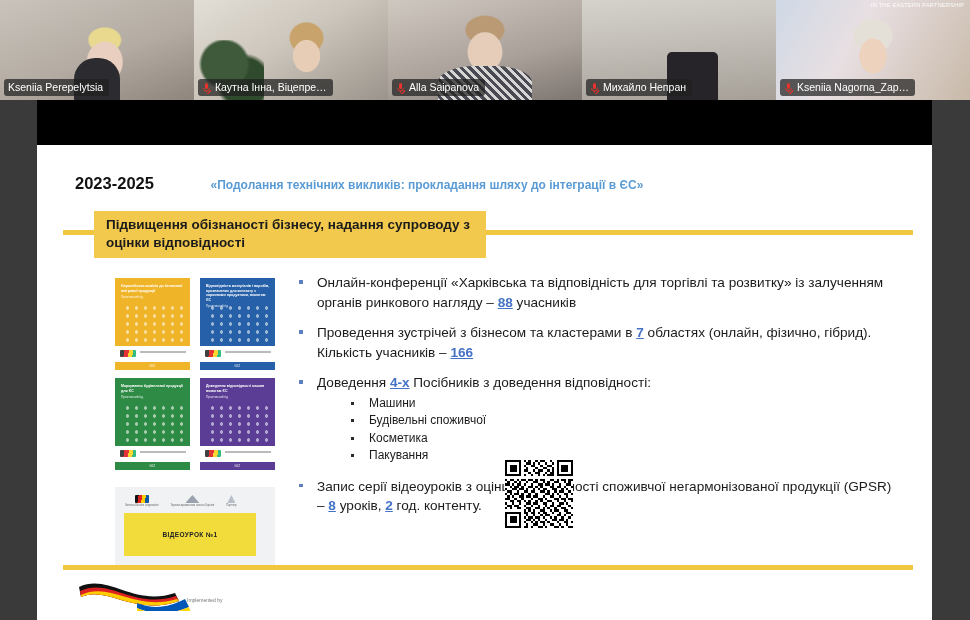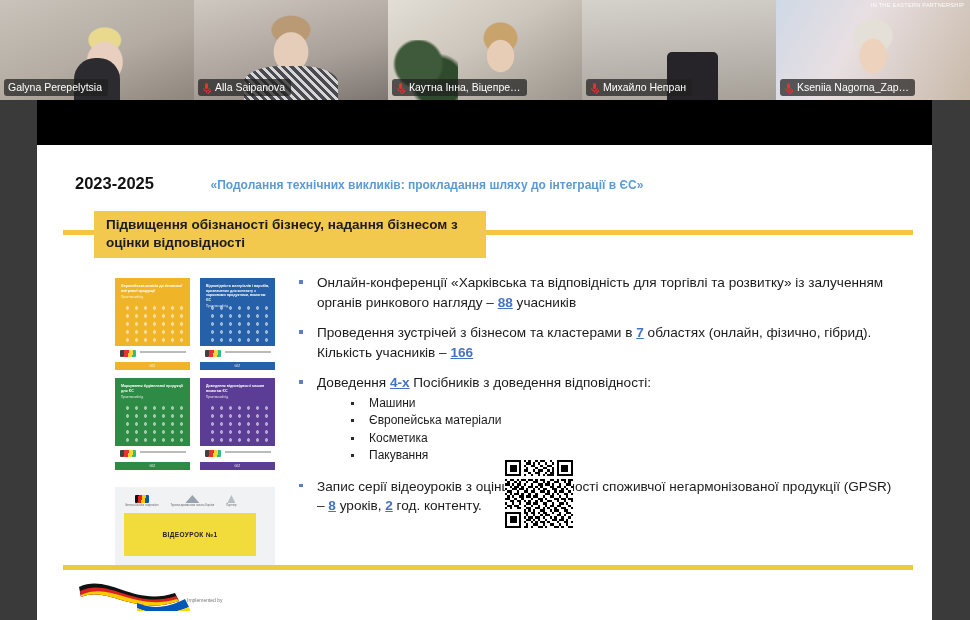--- a/index.html
+++ b/index.html
@@ -192,55 +192,55 @@
         background:#3a3a3a; }
 </style>
 </head>
 <body>
 
 <div id="filmstrip">
 
   <div class="tile active">
     <div class="feed f1"></div>
     <div class="namebar">
-      <span class="nm">Galyna Perepelytsia</span>
+      <span class="nm">Kseniia Perepelytsia</span>
+    </div>
+  </div>
+
+  <div class="tile">
+    <div class="feed f3"></div>
+    <div class="namebar">
+      <span class="micmute">
+        <svg viewBox="0 0 9 12" width="9" height="12">
+            <rect x="3" y="1" width="3" height="6" rx="1.5" fill="#e8322a"></rect>
+            <path d="M1.6 6.2a2.9 2.9 0 0 0 5.8 0" stroke="#e8322a" stroke-width="1" fill="none"></path>
+            <rect x="4.1" y="8.6" width="0.8" height="2.2" fill="#e8322a"></rect>
+            <rect x="0.4" y="10.4" width="8.2" height="1.1" fill="#e8322a" transform="rotate(-48 4.5 6)"></rect>
+          </svg>
+      </span>
+      <span class="nm">Каутна Інна, Віцепре…</span>
     </div>
   </div>
 
   <div class="tile">
     <div class="feed f2"></div>
     <div class="namebar">
       <span class="micmute">
         <svg viewBox="0 0 9 12" width="9" height="12">
             <rect x="3" y="1" width="3" height="6" rx="1.5" fill="#e8322a"></rect>
             <path d="M1.6 6.2a2.9 2.9 0 0 0 5.8 0" stroke="#e8322a" stroke-width="1" fill="none"></path>
             <rect x="4.1" y="8.6" width="0.8" height="2.2" fill="#e8322a"></rect>
             <rect x="0.4" y="10.4" width="8.2" height="1.1" fill="#e8322a" transform="rotate(-48 4.5 6)"></rect>
           </svg>
       </span>
       <span class="nm">Alla Saipanova</span>
     </div>
   </div>
 
   <div class="tile">
-    <div class="feed f3"></div>
-    <div class="namebar">
-      <span class="micmute">
-        <svg viewBox="0 0 9 12" width="9" height="12">
-            <rect x="3" y="1" width="3" height="6" rx="1.5" fill="#e8322a"></rect>
-            <path d="M1.6 6.2a2.9 2.9 0 0 0 5.8 0" stroke="#e8322a" stroke-width="1" fill="none"></path>
-            <rect x="4.1" y="8.6" width="0.8" height="2.2" fill="#e8322a"></rect>
-            <rect x="0.4" y="10.4" width="8.2" height="1.1" fill="#e8322a" transform="rotate(-48 4.5 6)"></rect>
-          </svg>
-      </span>
-      <span class="nm">Каутна Інна, Віцепре…</span>
-    </div>
-  </div>
-
-  <div class="tile">
     <div class="feed f4"></div>
     <div class="namebar">
       <span class="micmute">
         <svg viewBox="0 0 9 12" width="9" height="12">
             <rect x="3" y="1" width="3" height="6" rx="1.5" fill="#e8322a"></rect>
             <path d="M1.6 6.2a2.9 2.9 0 0 0 5.8 0" stroke="#e8322a" stroke-width="1" fill="none"></path>
             <rect x="4.1" y="8.6" width="0.8" height="2.2" fill="#e8322a"></rect>
             <rect x="0.4" y="10.4" width="8.2" height="1.1" fill="#e8322a" transform="rotate(-48 4.5 6)"></rect>
           </svg>
       </span>
@@ -271,21 +271,21 @@
 <div id="blackband"></div>
 
 <div id="slide">
 
   <div id="slide-title">
     <span class="yr">2023-2025</span>
     <span class="sub">«Подолання технічних викликів: прокладання шляху до інтеграції в ЄС»</span>
   </div>
 
   <div id="heading-rule"></div>
-  <div id="heading-chip">Підвищення обізнаності бізнесу, надання бізнесом з оцінки відповідності</div>
+  <div id="heading-chip">Підвищення обізнаності бізнесу, надання супроводу з оцінки відповідності</div>
 
   <div id="thumbs">
     <div class="bk-grid">
       <div class="bk y">
         <div class="bk-body">
           <div class="bk-t">Європейська комісія до безпечної неігрової продукції</div>
           <div class="bk-s">Практичний гід</div>
           <div class="dots"></div>
         </div>
         <div class="bk-foot">
@@ -372,21 +372,21 @@
     <div class="blt">
       <span class="dot"></span>
       <span>Проведення зустрічей з бізнесом та кластерами в </span><span class="hl">7</span><span> областях (онлайн, фізично, гібрид). Кількість учасників – </span><span class="hl">166</span>
     </div>
 
     <div class="blt">
       <span class="dot"></span>
       <span>Доведення </span><span class="hl">4-х</span><span> Посібників з доведення відповідності:</span>
       <div class="sublist">
         <div class="sub"><span class="dot2"></span><span>Машини</span></div>
-        <div class="sub"><span class="dot2"></span><span>Європейська матеріали</span></div>
+        <div class="sub"><span class="dot2"></span><span>Будівельні споживчої</span></div>
         <div class="sub"><span class="dot2"></span><span>Косметика</span></div>
         <div class="sub"><span class="dot2"></span><span>Пакування</span></div>
       </div>
     </div>
 
     <div class="blt" style="margin-top:12px;">
       <span class="dot"></span>
       <span>Запис серії відеоуроків з оцінці відповідності споживчої негармонізованої продукції (GPSR) – </span><span class="hl">8</span><span> уроків, </span><span class="hl">2</span><span> год. контенту.</span>
     </div>
 

